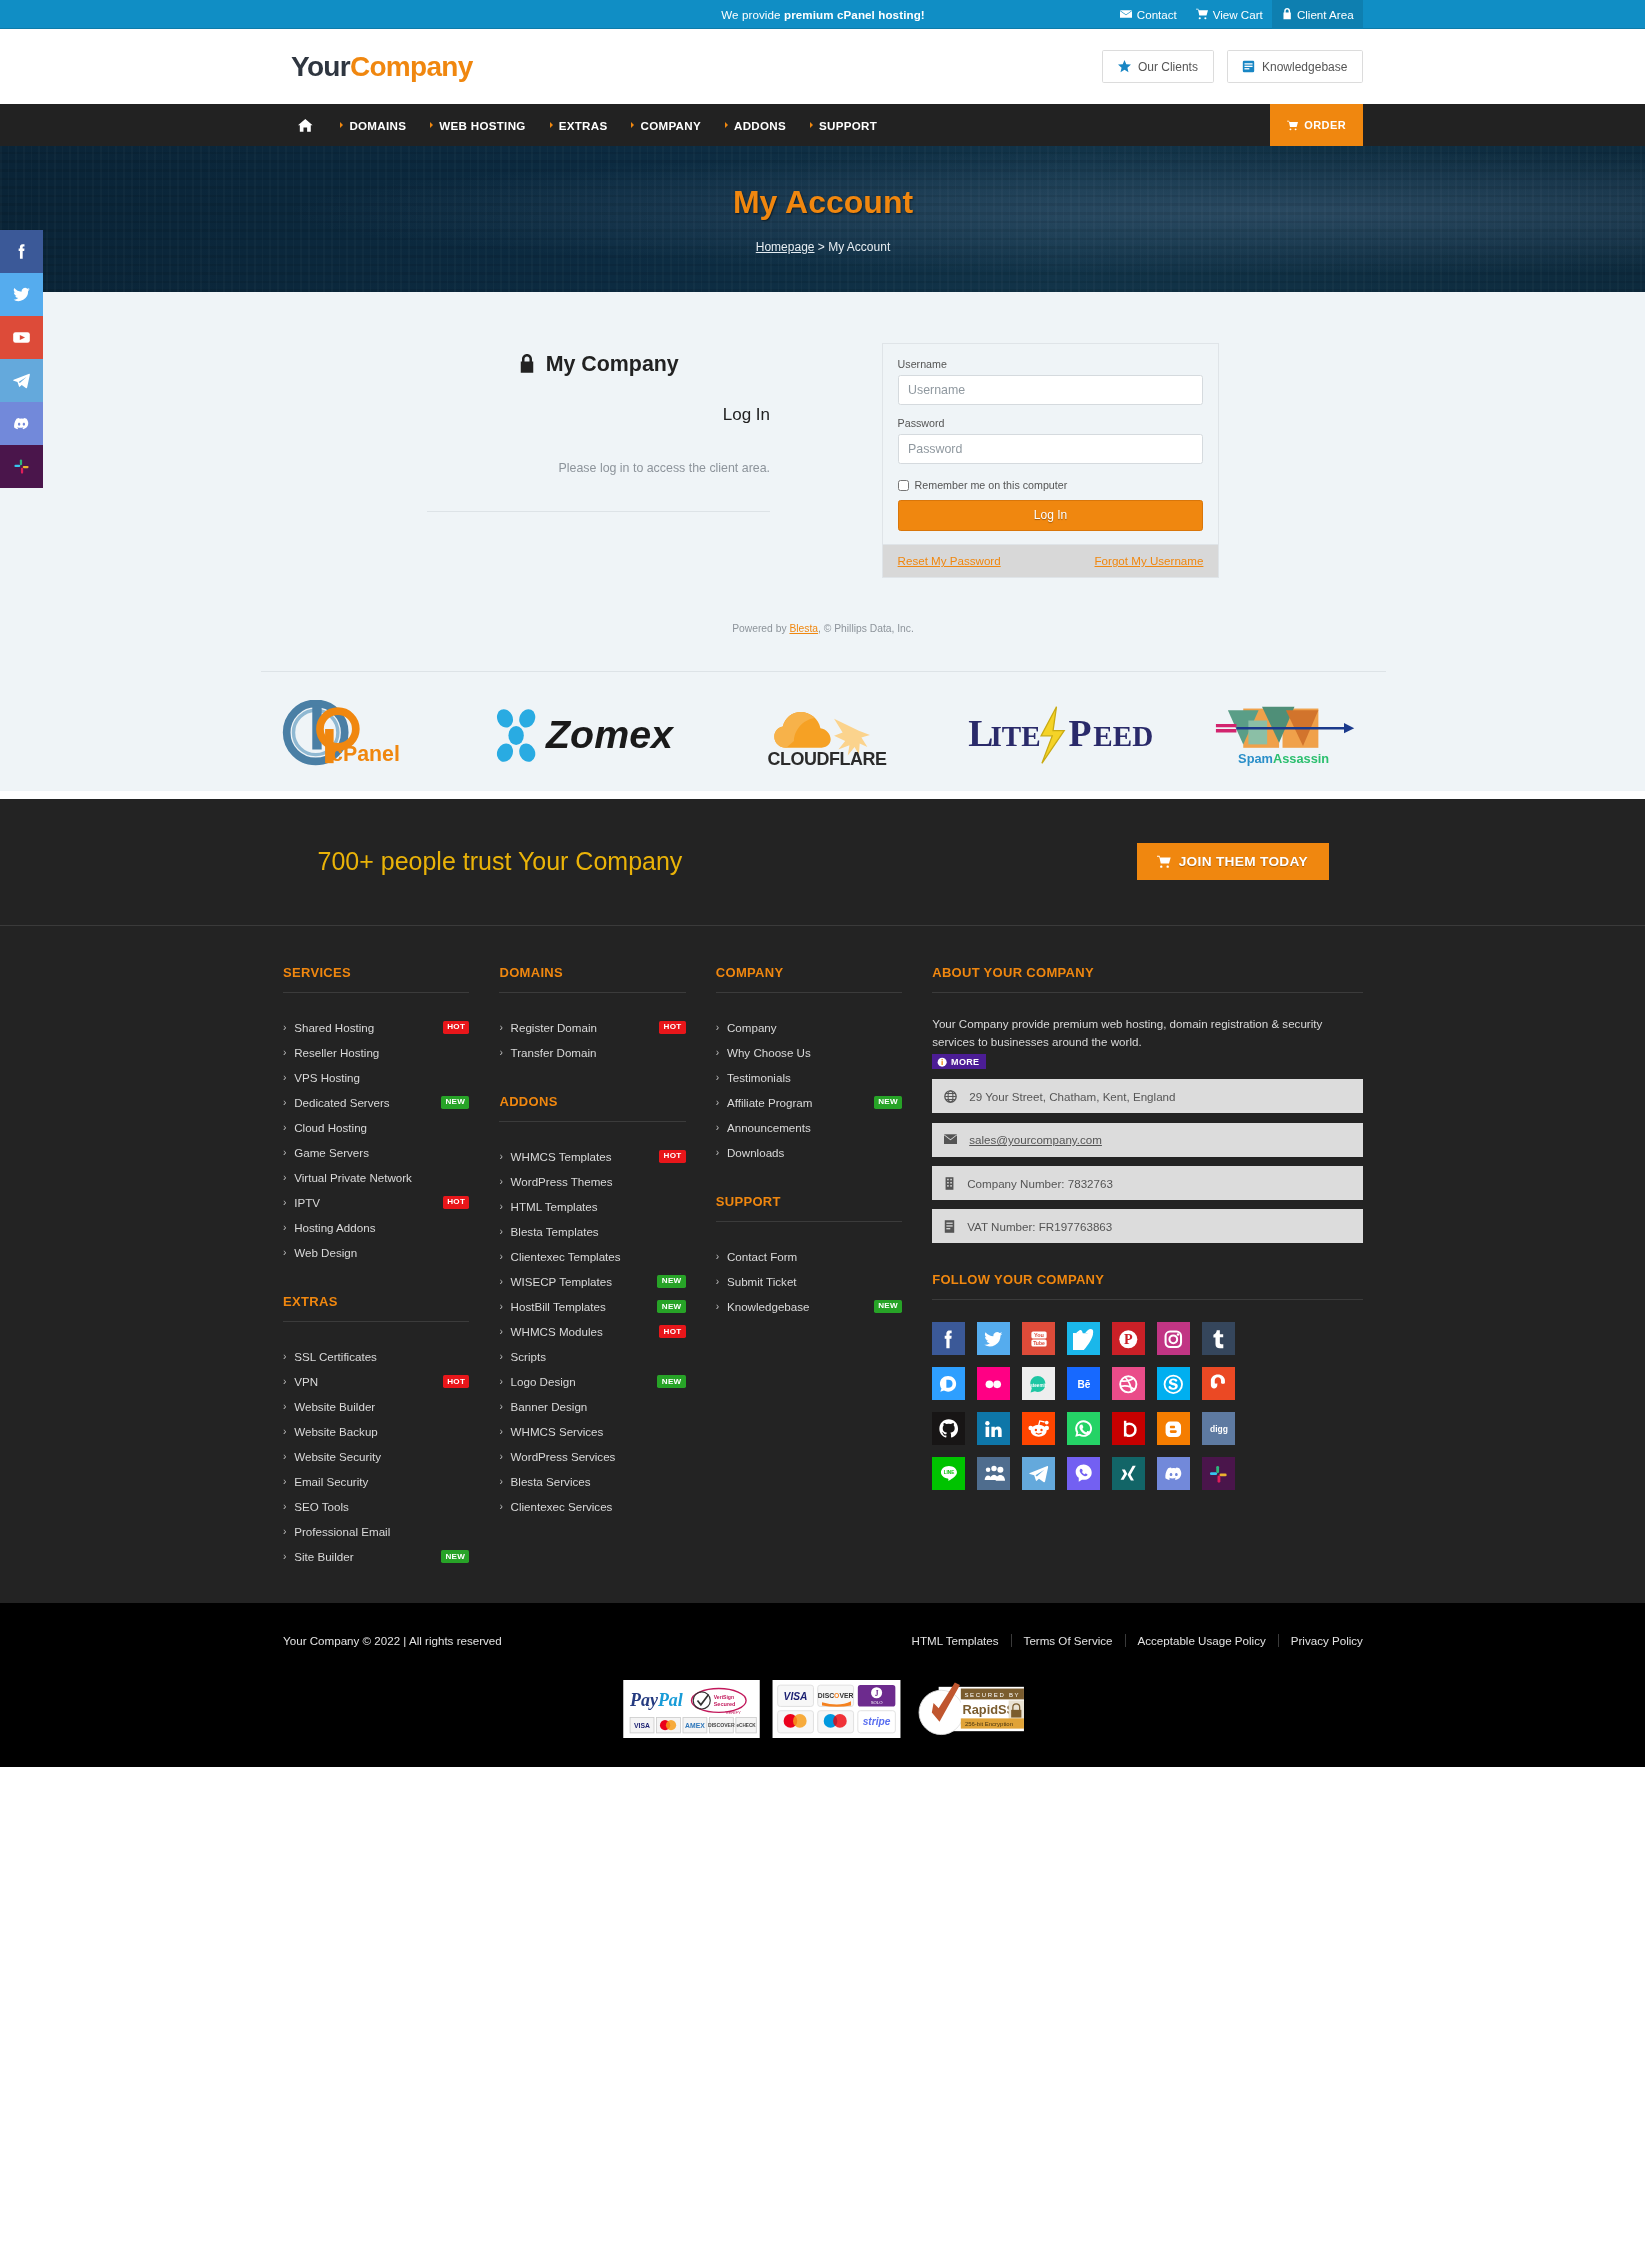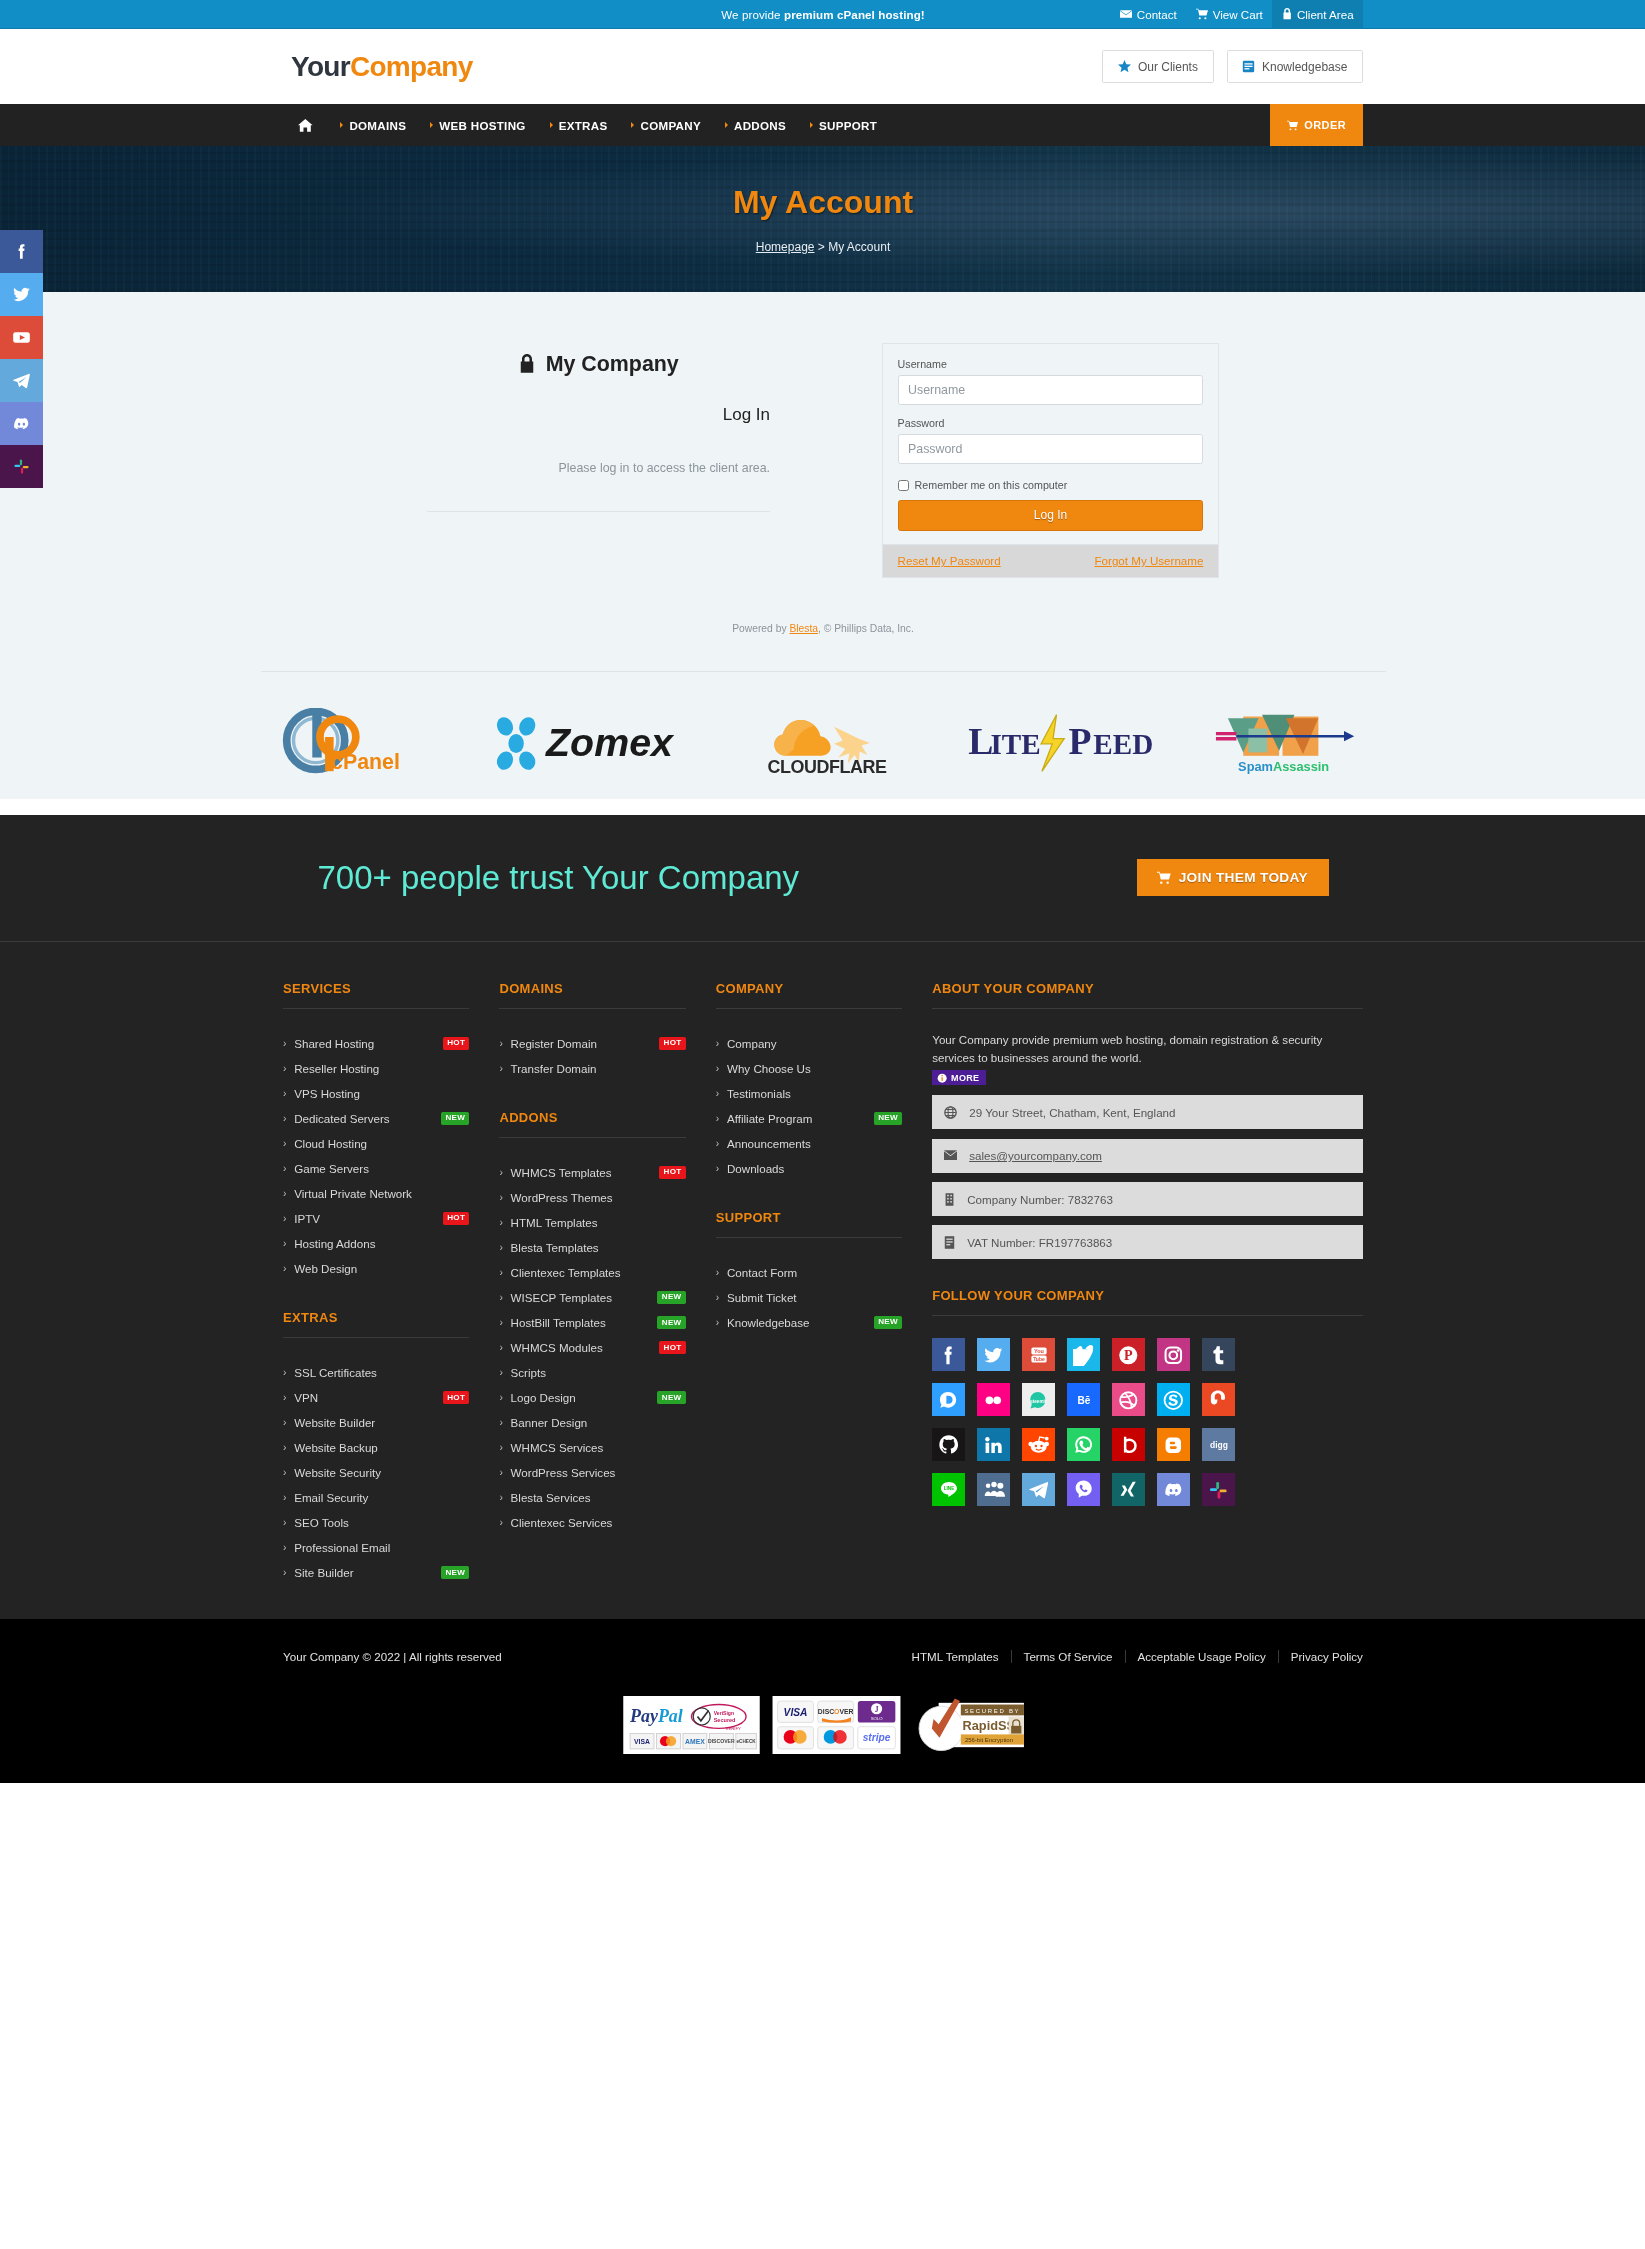--- a/index.html
+++ b/index.html
@@ -287,21 +287,21 @@
   }
   .powered a { color: #f0870f; text-decoration: underline; }
 
   .brands-sep {
     width: 1125px;
     margin: 37px auto 0;
     border-top: 0.9px solid #dde3e7;
   }
   .brands {
     width: 1125px;
-    margin: 16px auto;
+    margin: 8px auto;
     height: 111px;
     display: flex;
     align-items: center;
     justify-content: space-between;
     padding: 0 17px;
   }
   .brand { display: flex; align-items: center; justify-content: center; }
 
   
   .cta {
@@ -313,22 +313,22 @@
   }
   .cta-inner {
     width: 1097px;
     margin: 0 auto;
     display: flex;
     align-items: center;
     justify-content: space-between;
     padding: 0 43px;
   }
   .cta-text {
-    color: #5eead4;
-    font-size: 33px;
+    color: #eab308;
+    font-size: 25px;
     font-weight: normal;
   }
   .cta-btn {
     background: #f0870f;
     color: #fff;
     font-size: 13.7px;
     font-weight: bold;
     letter-spacing: 0.3px;
     padding: 11px 20.6px;
     display: flex;

